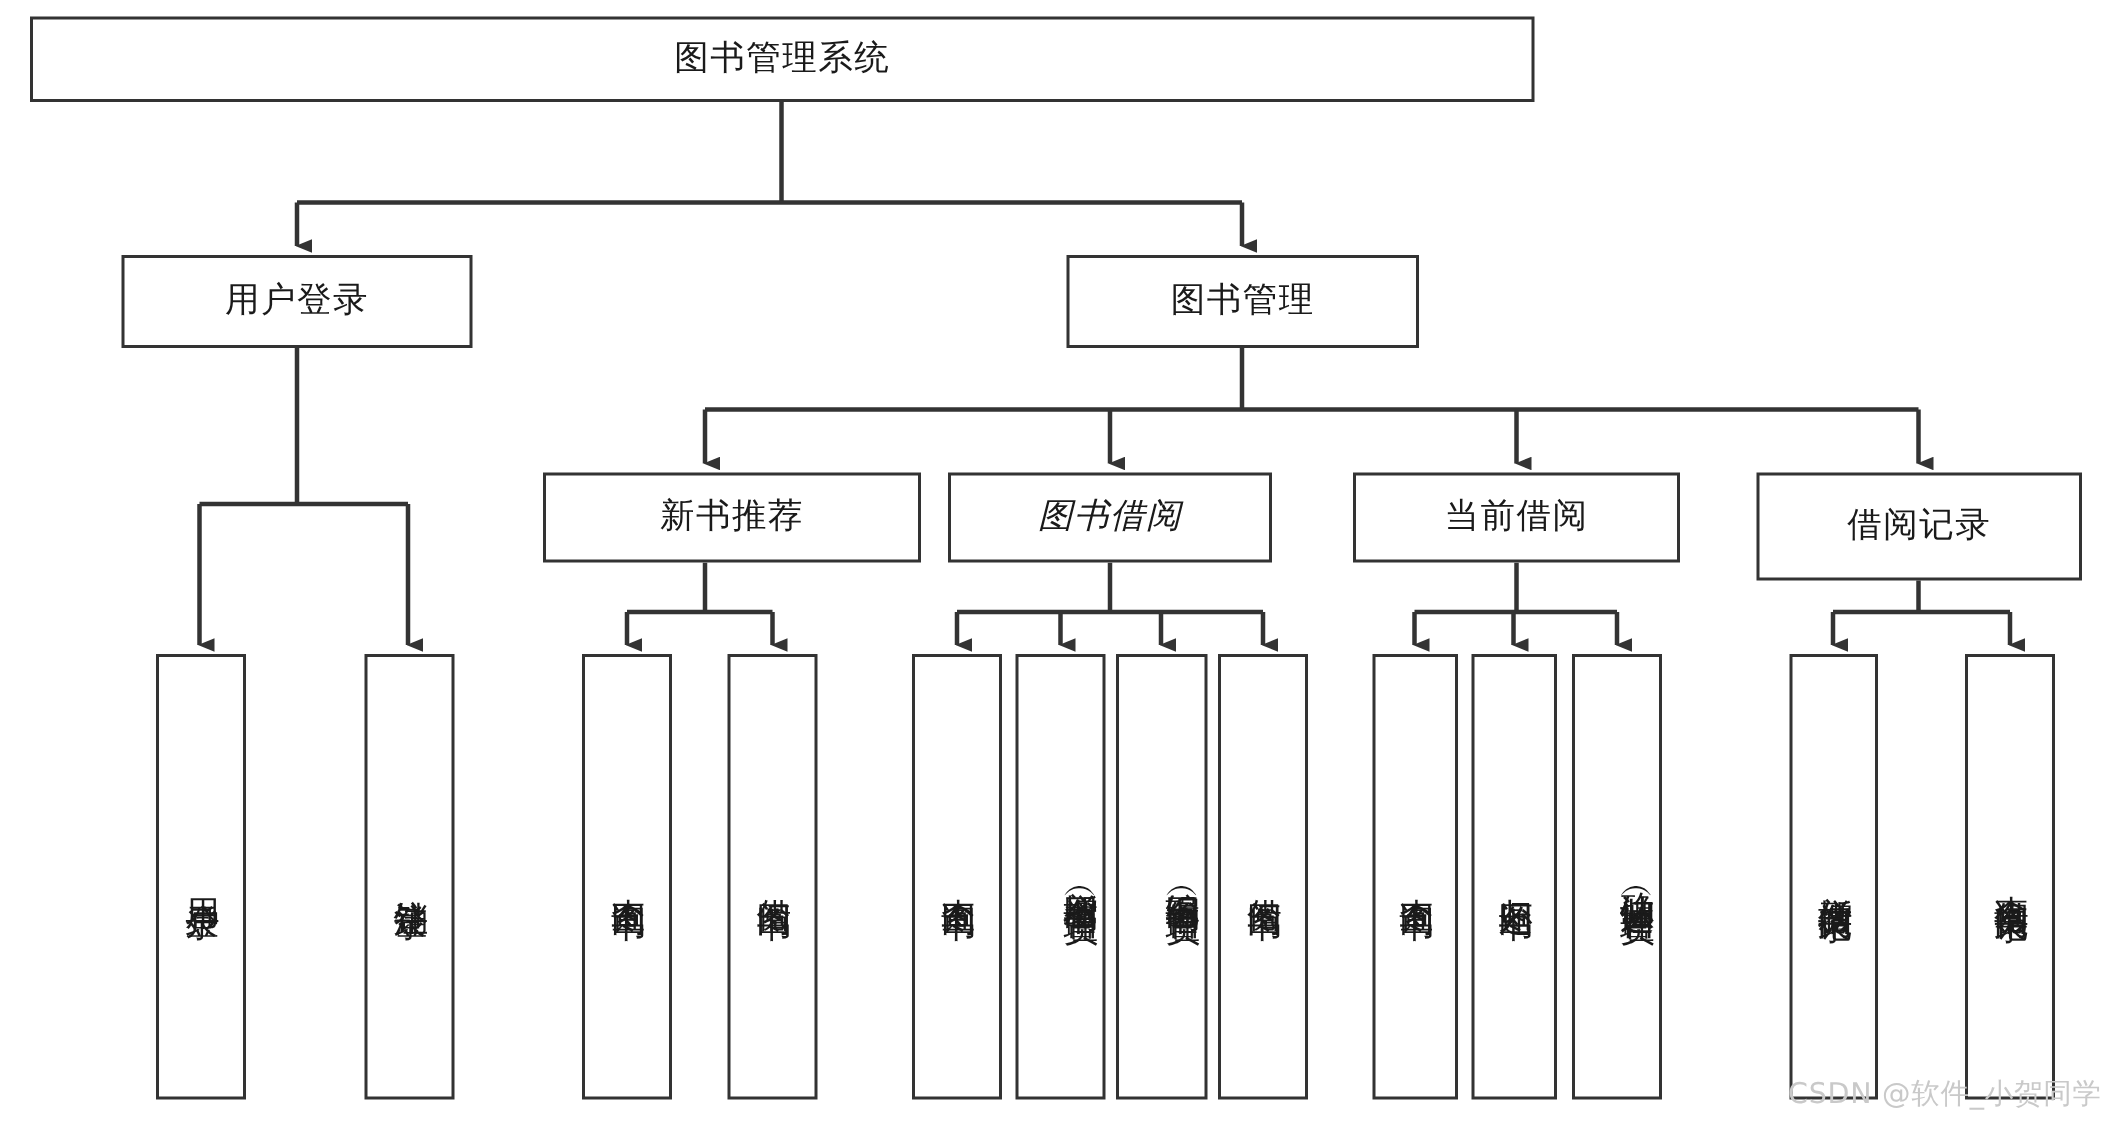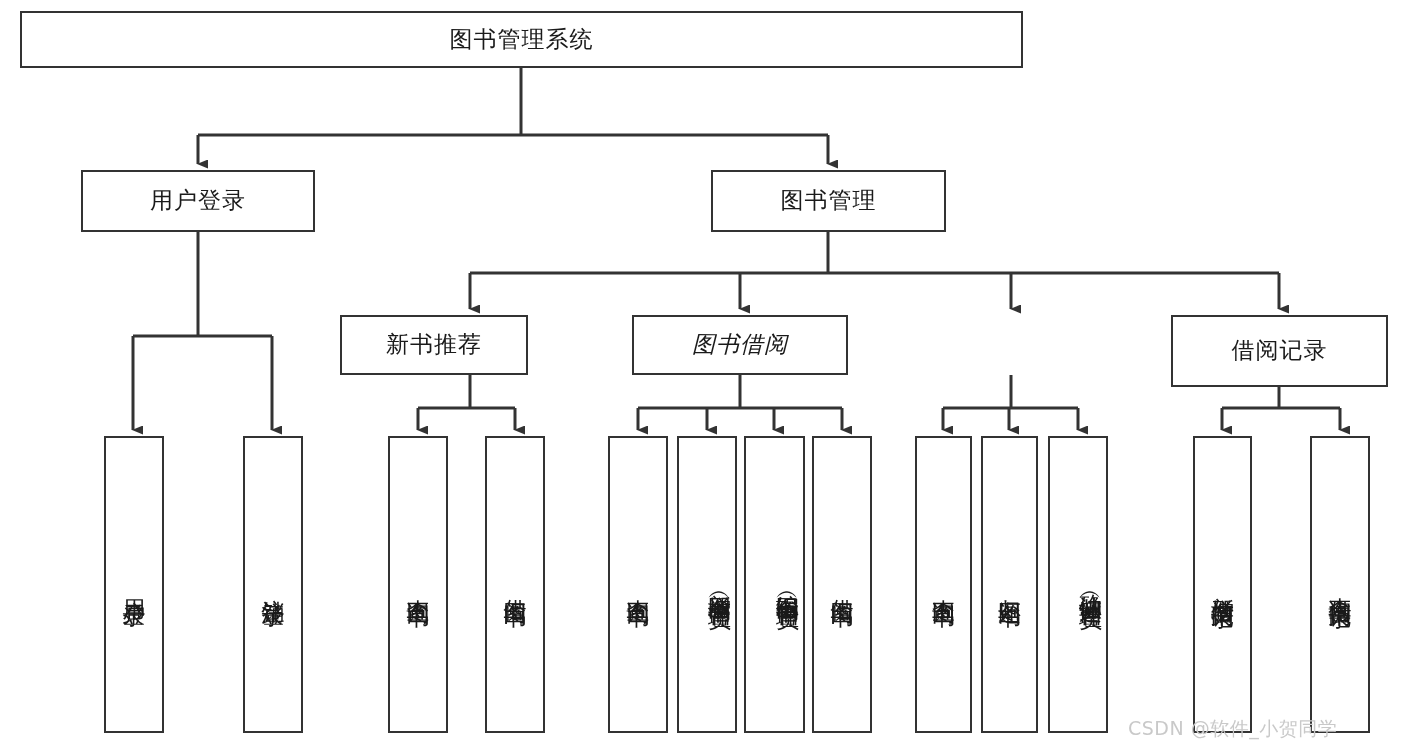--- a/index.html
+++ b/index.html
@@ -127,25 +127,28 @@
     <span>图书管理系统</span>
   </div>
 
   <div class="node horiz" style="left:81px; top:170px; width:234px; height:62px;">
     <span>用户登录</span>
   </div>
   <div class="node horiz" style="left:711px; top:170px; width:235px; height:62px;">
     <span>图书管理</span>
   </div>
 
-  <div class="node horiz" style="left:340px; top:315px; width:188px; height:60px;">
+  <div class="node horiz" style="left:362px; top:315px; width:252px; height:60px;">
     <span>新书推荐</span>
   </div>
   <div class="node horiz" style="left:632px; top:315px; width:216px; height:60px;font-style:italic;">
     <span>图书借阅</span>
+  </div>
+  <div class="node horiz" style="left:902px; top:315px; width:218px; height:60px;">
+    <span>当前借阅</span>
   </div>
   <div class="node horiz" style="left:1171px; top:315px; width:217px; height:72px;">
     <span>借阅记录</span>
   </div>
 
   <div class="node vert mid-align" style="left:104px; top:436px; width:60px; height:297px;">
     <span>用户登录</span>
   </div>
   <div class="node vert mid-align" style="left:243px; top:436px; width:60px; height:297px;">
     <span>注销登录</span>
@@ -181,15 +184,15 @@
     <span>确认归还（管理员）</span>
   </div>
 
   <div class="node vert mid-align" style="left:1193px; top:436px; width:59px; height:297px;">
     <span>新增借阅记录</span>
   </div>
   <div class="node vert mid-align" style="left:1310px; top:436px; width:60px; height:297px;">
     <span>查询借阅记录</span>
   </div>
 
-  <div class="watermark" style="left:1128px; top:716px;">CSDN @软件_小贺同学</div>
+  <div class="watermark" style="left:1192px; top:716px;">CSDN @软件_小贺同学</div>
 
 </div>
 
 </body></html>

